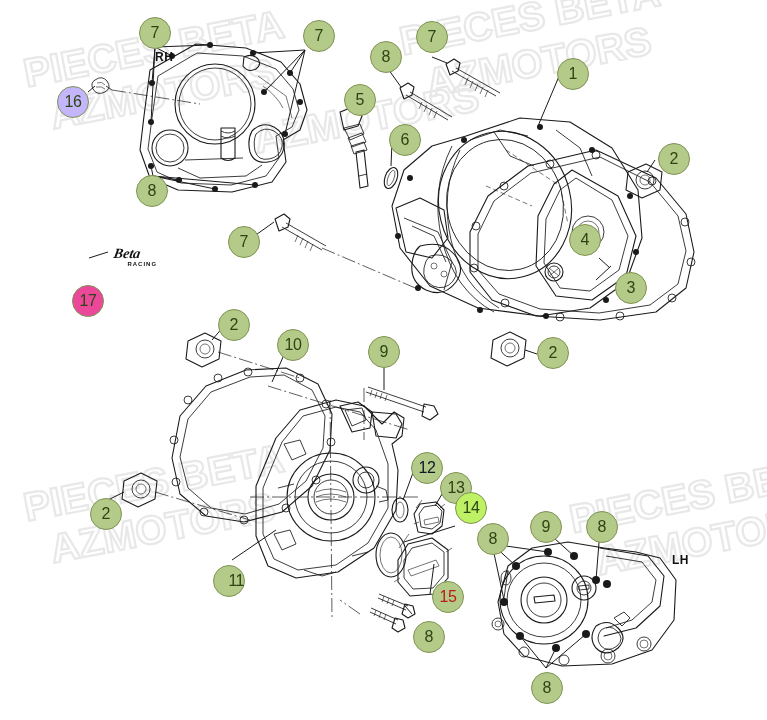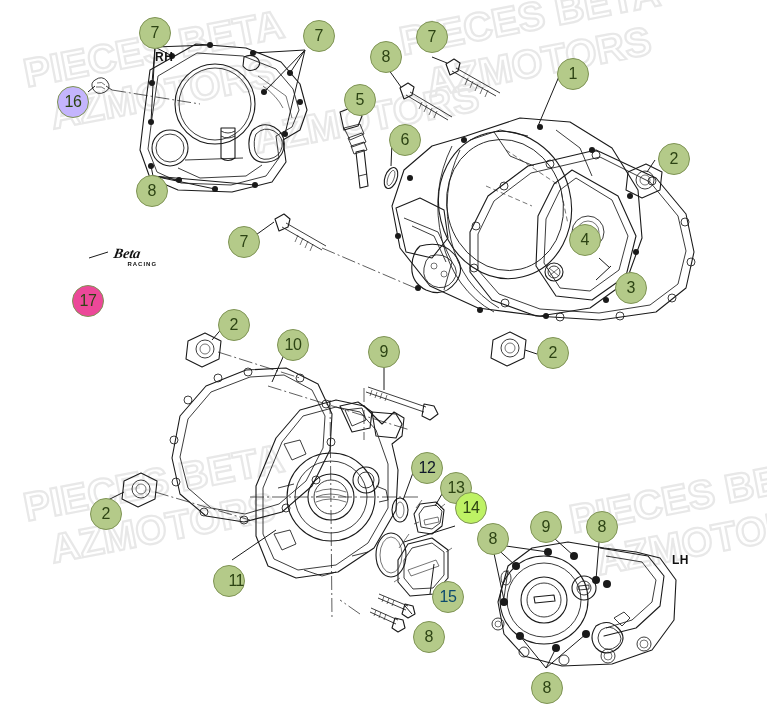--- a/index.html
+++ b/index.html
@@ -560,21 +560,21 @@
       </div>
       <div class="badge" style="left: 530px; top: 511px; background: rgb(180, 202, 137); border-color: rgb(127, 148, 85); color: rgb(45, 68, 20);">
         <span>9</span>
       </div>
       <div class="badge" style="left: 586px; top: 511px; background: rgb(180, 202, 137); border-color: rgb(127, 148, 85); color: rgb(45, 68, 20);">
         <span>8</span>
       </div>
       <div class="badge wide" style="left: 213px; top: 565px; background: rgb(180, 202, 137); border-color: rgb(127, 148, 85); color: rgb(45, 68, 20); justify-content: flex-end;">
         <span>11</span>
       </div>
-      <div class="badge wide" style="left: 432px; top: 581px; background: rgb(180, 202, 137); border-color: rgb(127, 148, 85); color: #0c4a6e;">
+      <div class="badge wide" style="left: 432px; top: 581px; background: rgb(180, 202, 137); border-color: rgb(127, 148, 85); color: #b91c1c;">
         <span>15</span>
       </div>
       <div class="badge" style="left: 413px; top: 621px; background: rgb(180, 202, 137); border-color: rgb(127, 148, 85); color: rgb(45, 68, 20);">
         <span>8</span>
       </div>
       <div class="badge" style="left: 531px; top: 672px; background: rgb(180, 202, 137); border-color: rgb(127, 148, 85); color: rgb(45, 68, 20);">
         <span>8</span>
       </div>
     </div>
 

